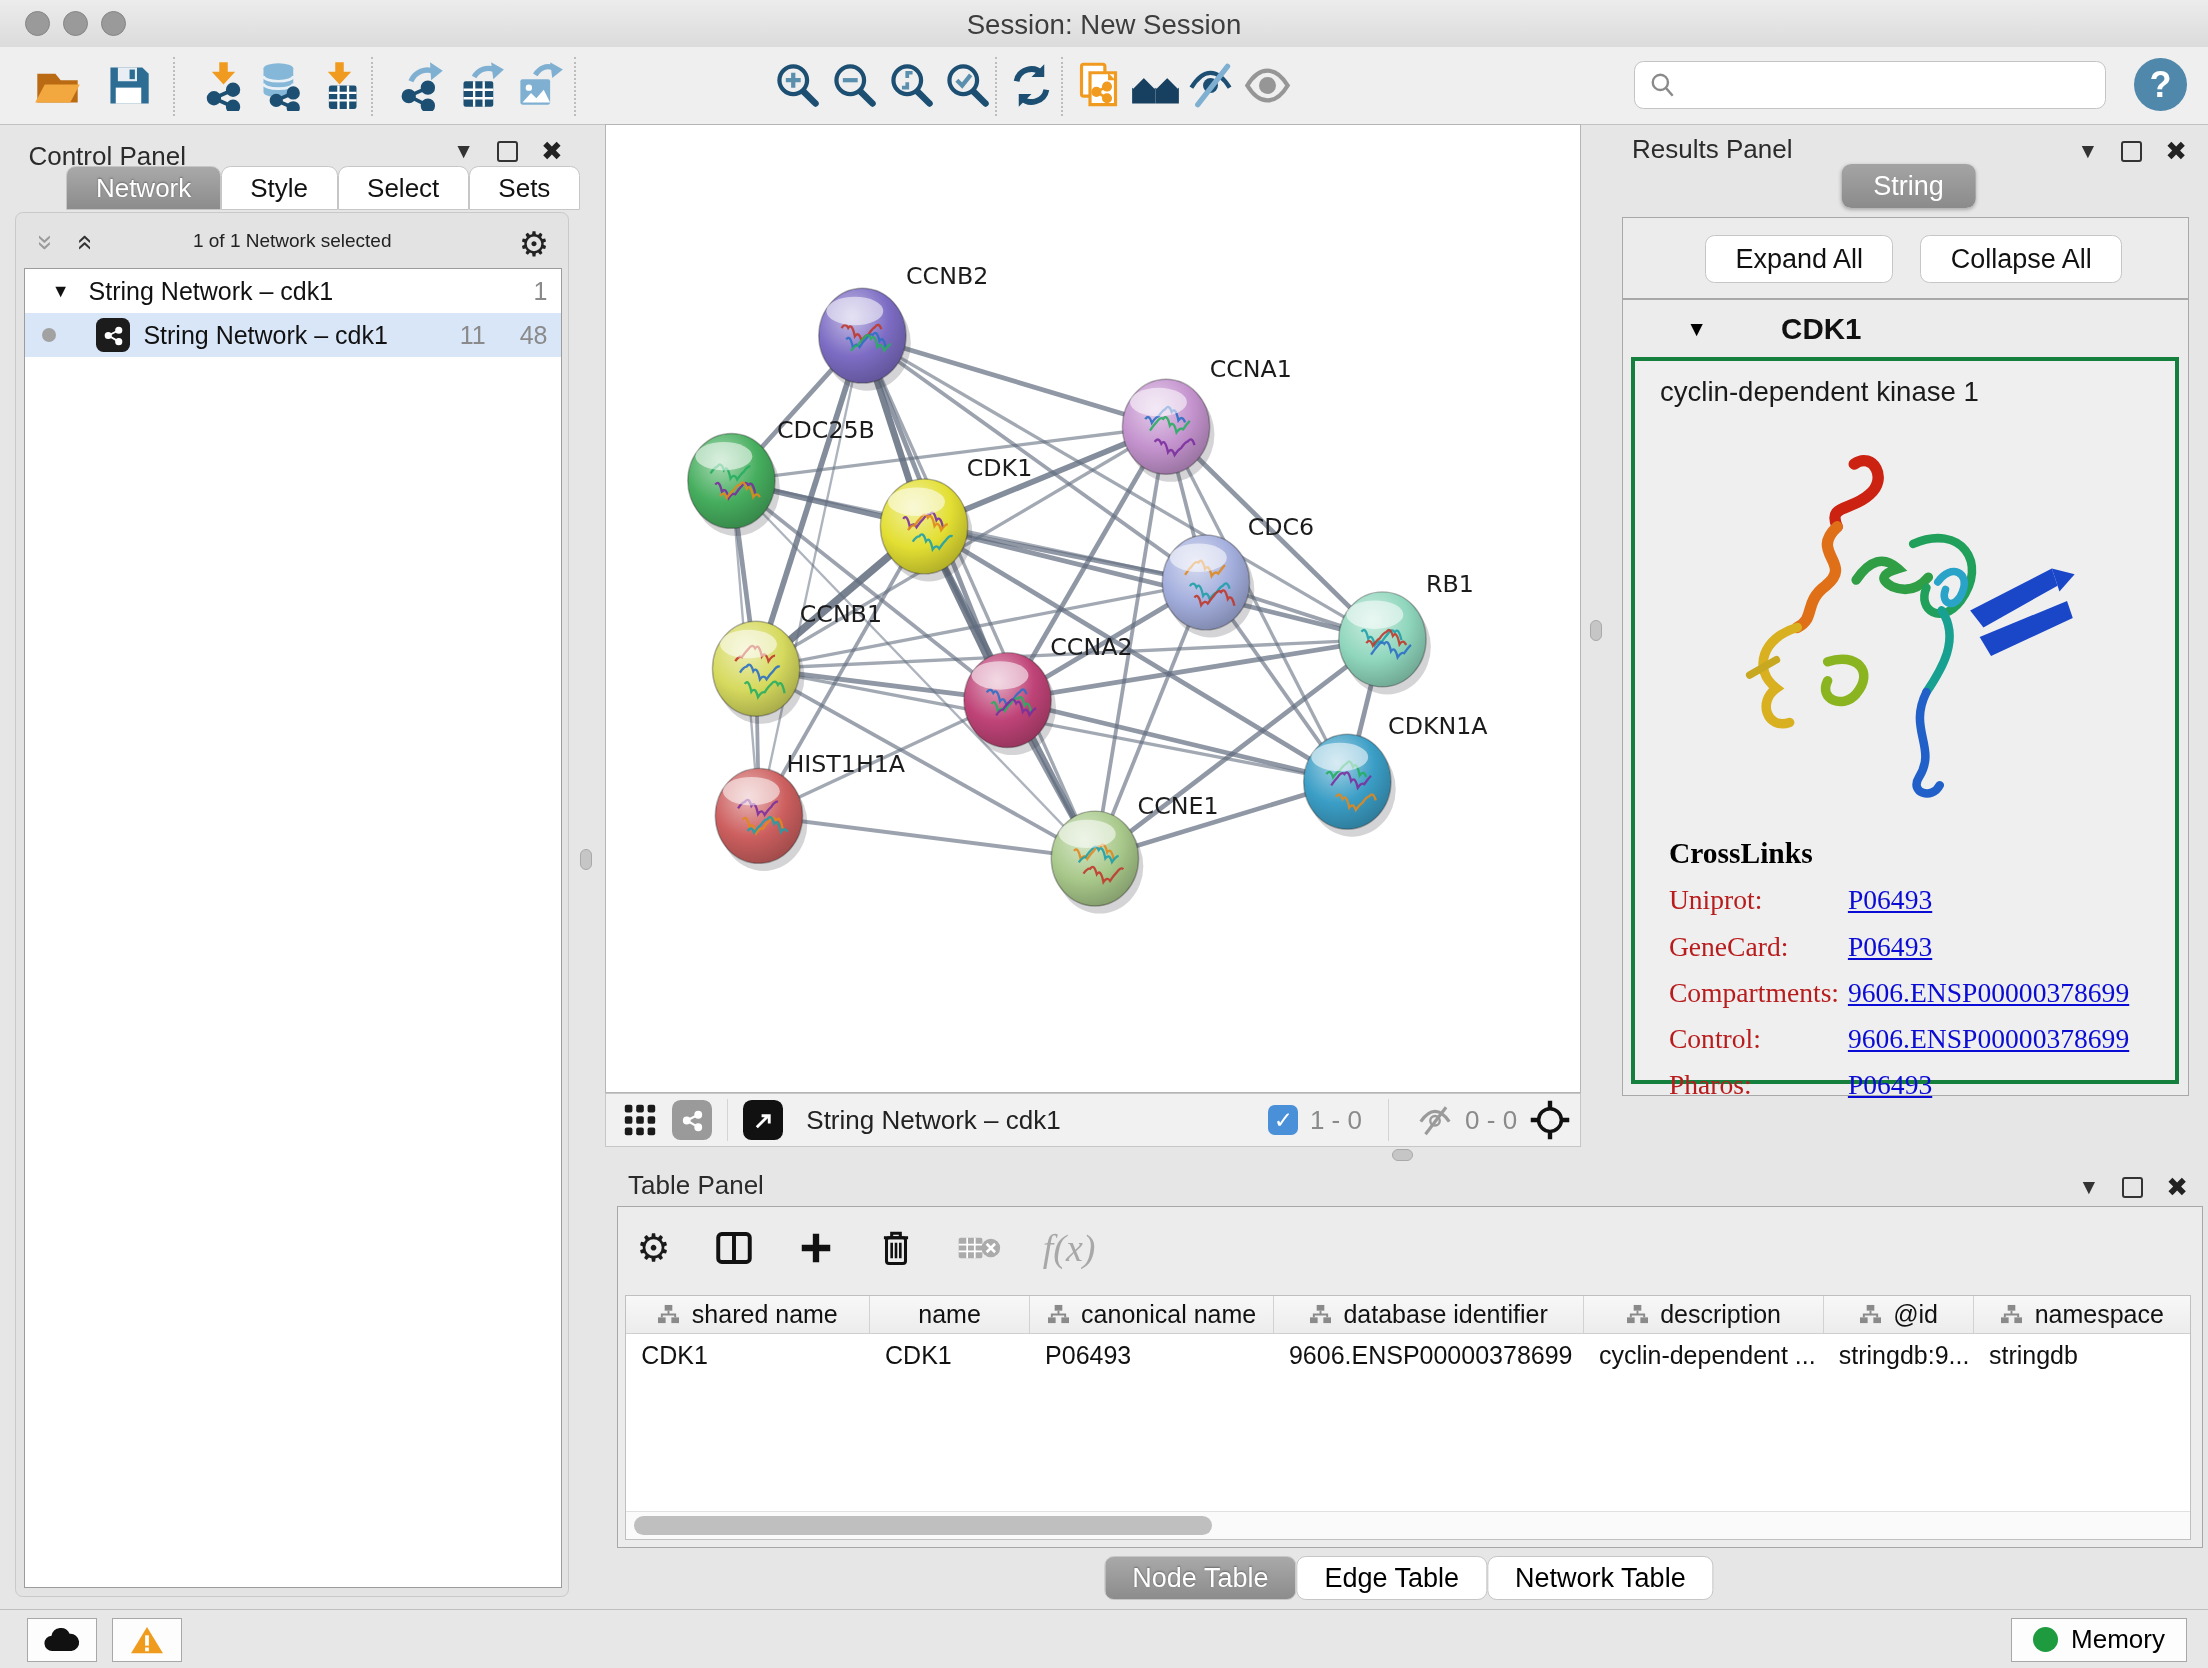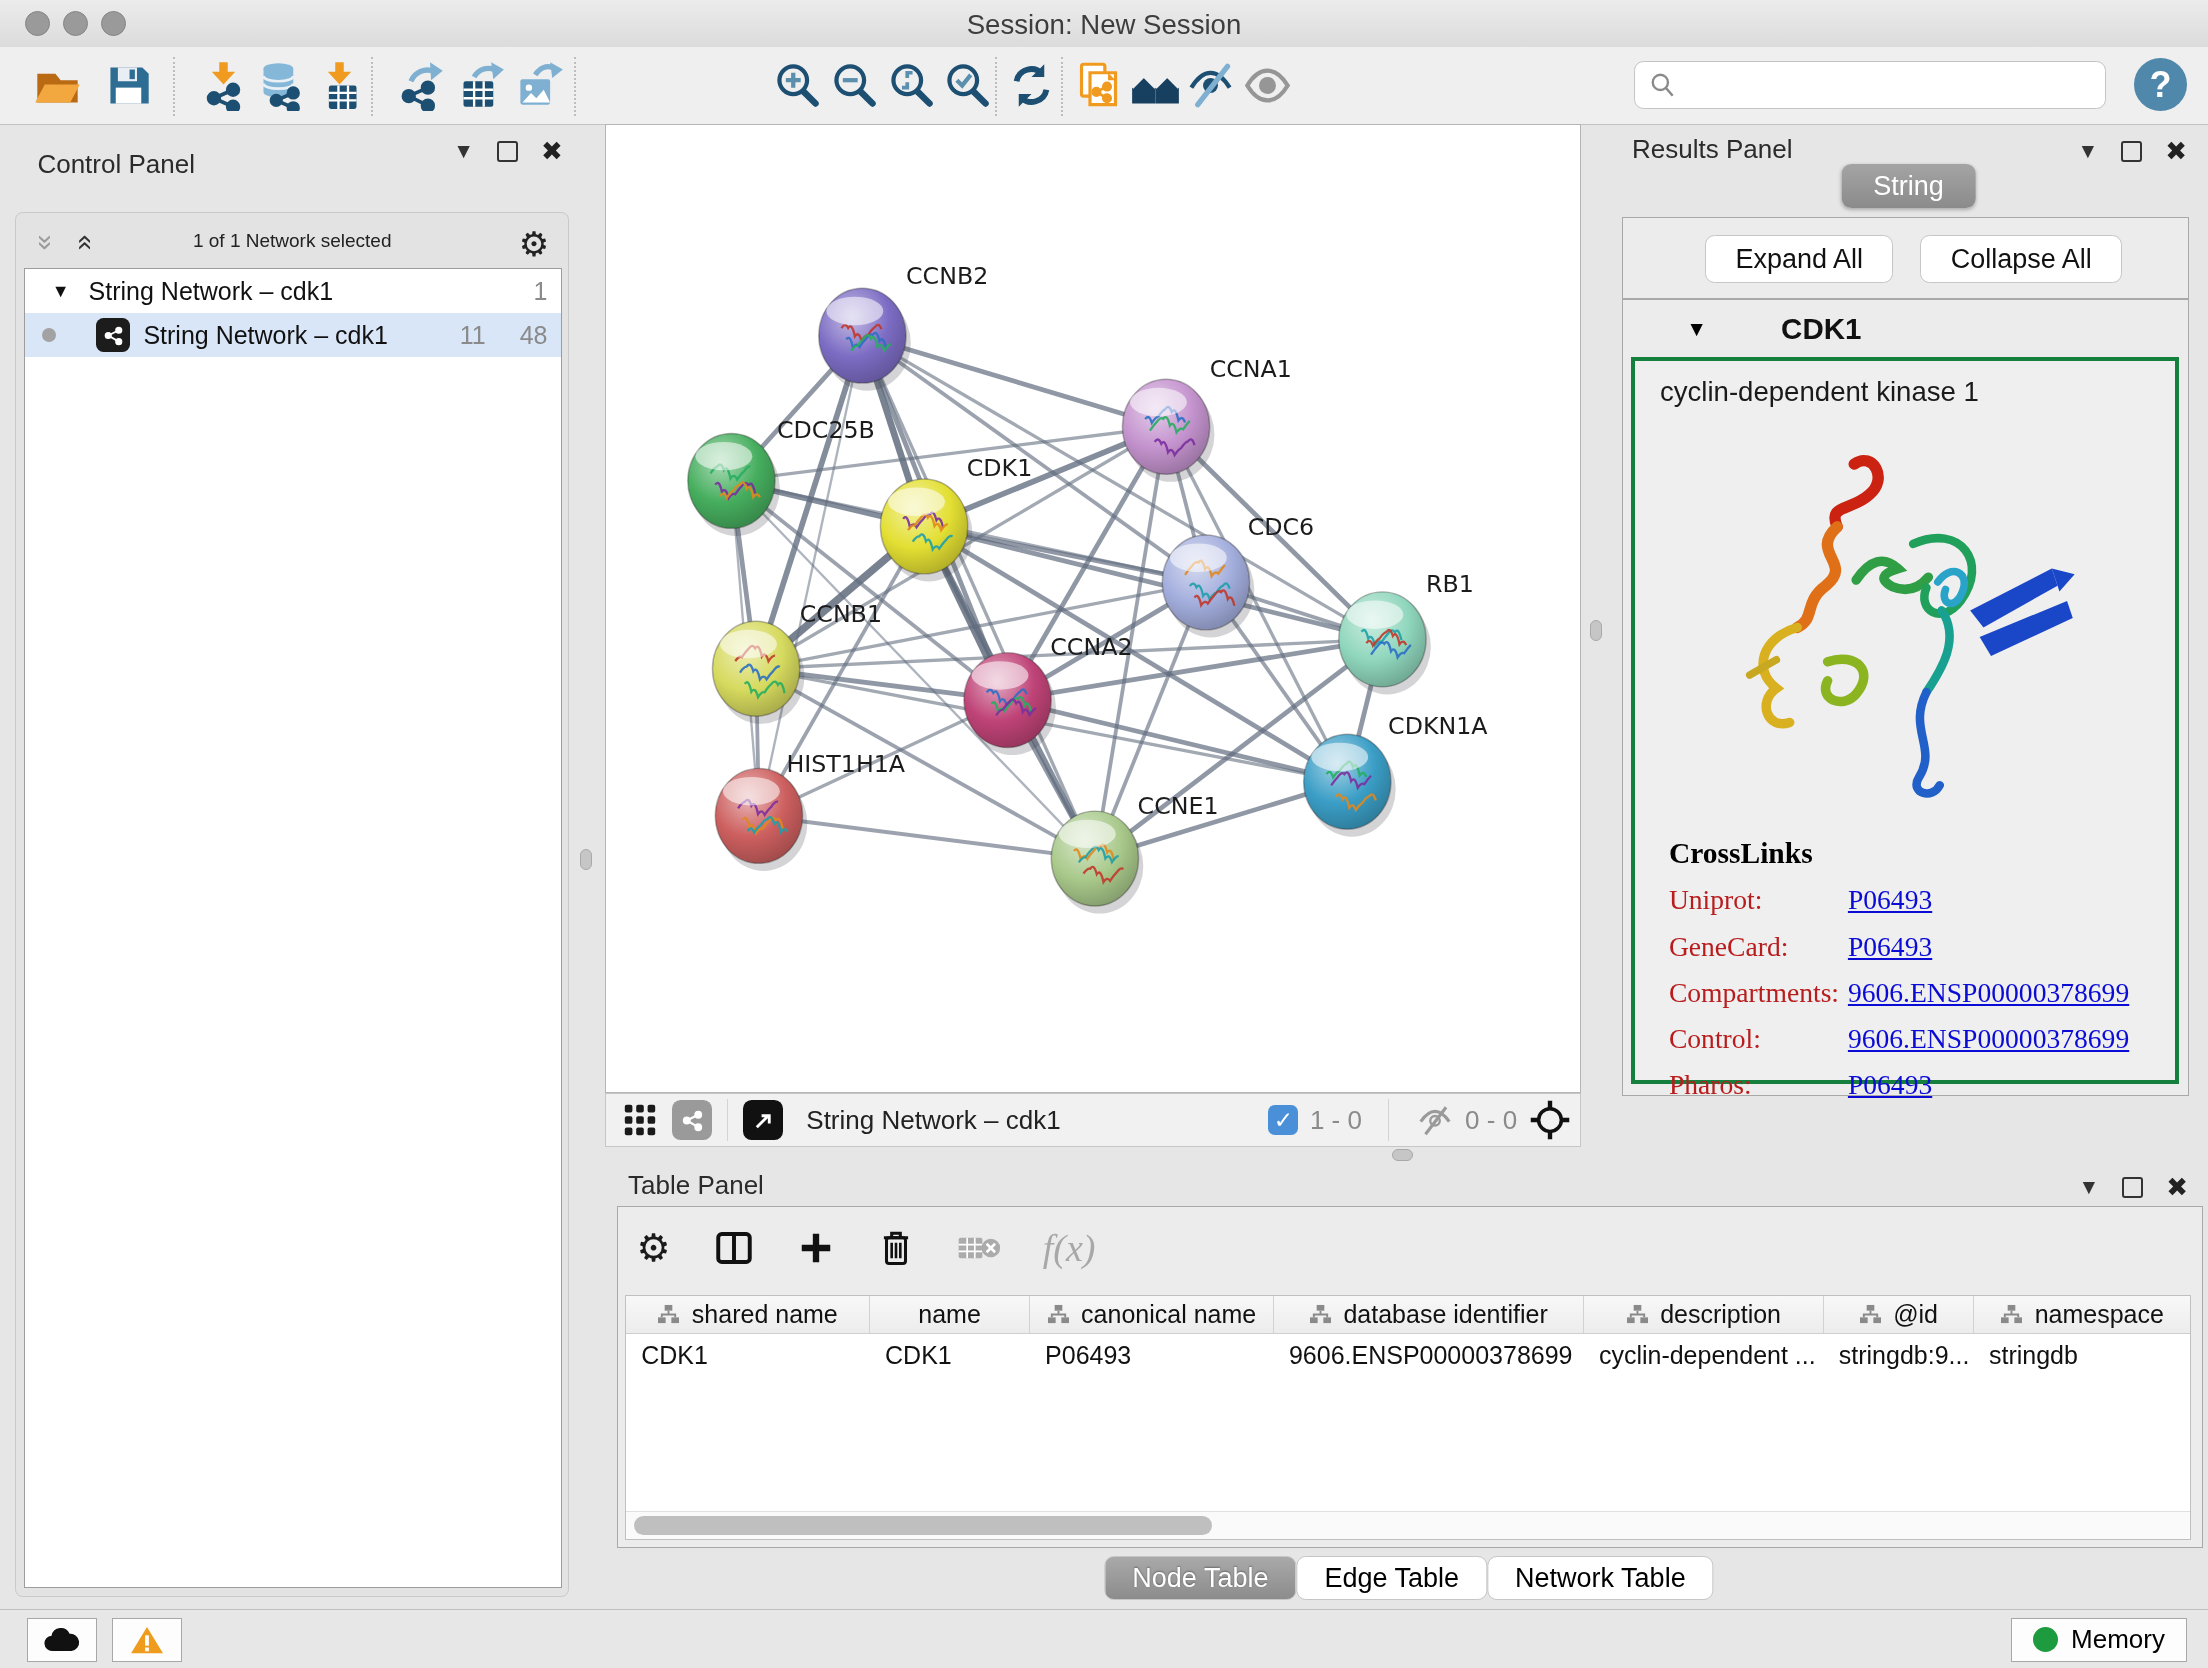--- a/index.html
+++ b/index.html
@@ -30,21 +30,21 @@
 
   
   .panel-title { font-size:26px; color:#2b2b2b; }
   .panel-ctrls { position:absolute; display:flex; gap:23px; align-items:center; }
   .pc-collapse { font-size:21px; color:#333; }
   .pc-float { width:21px; height:21px; border:2.9px solid #333; border-radius:2.9px; }
   .pc-close { font-size:26px; font-weight:bold; color:#222; }
 
   
   .control-panel { position:absolute; left:11.4px; top:126px; width:561px; height:1472px; }
-  .cp-title { position:absolute; left:17px; top:23px;margin-left:9px; }
+  .cp-title { position:absolute; left:17px; top:15px; }
   .cp-ctrls { right:9.5px; top:9.5px; }
   .cp-tabs { position:absolute; left:55px; top:40px; height:44px; display:flex; }
   .tab { height:44px; padding:0 28.5px; background:#fff; border:1px solid #c6c6c6;
     font-size:26px; color:#111; display:flex; align-items:center; border-radius:9.5px 9.5px 0 0; }
   .tab.active { background:linear-gradient(#a9a9a9,#8c8c8c); color:#fff;
     text-shadow:0 -1px 1.9px rgba(0,0,0,.35); }
   .cp-body { position:absolute; left:3.8px; top:86px; width:554px; height:1385px;
     background:#e3e3e3; border:1px solid #c9c9c9; border-radius:7.6px; }
   .cp-toolrow { position:absolute; left:0; top:11.4px; width:100%; height:38px; }
   .chev { position:absolute; font-size:28.5px; color:#9a9a9a; transform:rotate(90deg); top:1.9px; }
@@ -280,20 +280,26 @@
     </div>
     <div class="help-btn">?</div>
   </div>
 
   <div class="control-panel">
     <div class="cp-title panel-title">Control Panel</div>
     <div class="panel-ctrls cp-ctrls">
       <span class="pc-collapse">▼</span>
       <span class="pc-float"></span>
       <span class="pc-close">✖</span>
+    </div>
+    <div class="cp-tabs">
+      <div class="tab active">Network</div>
+      <div class="tab">Style</div>
+      <div class="tab">Select</div>
+      <div class="tab">Sets</div>
     </div>
     <div class="cp-body">
       <div class="cp-toolrow">
         <span class="chev" style="left:23px">»</span>
         <span class="chev up" style="left:59px">»</span>
         <div class="cp-selstatus">1 of 1 Network selected</div>
         <span class="cp-gear">⚙</span>
       </div>
       <div class="net-list">
         <div class="net-row">

